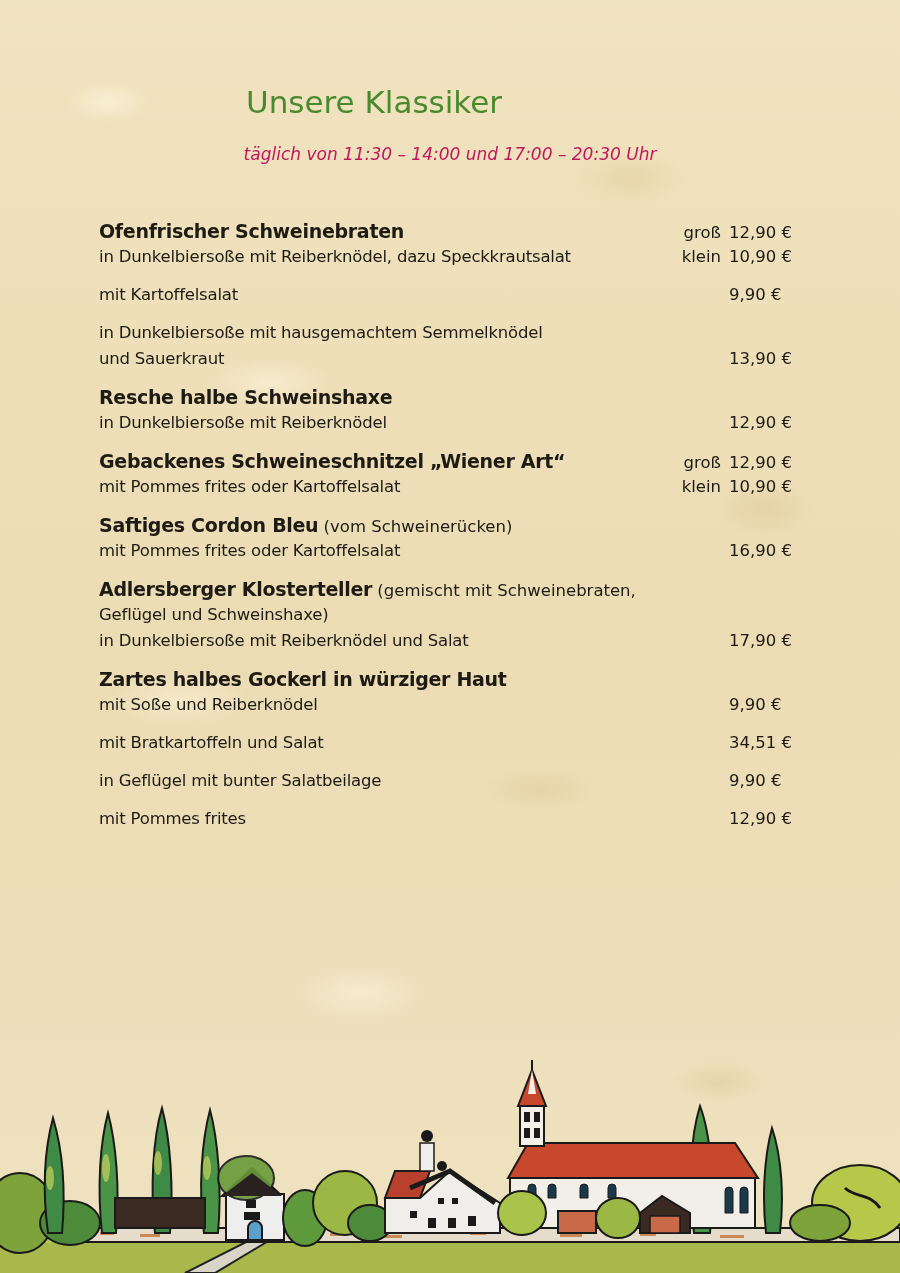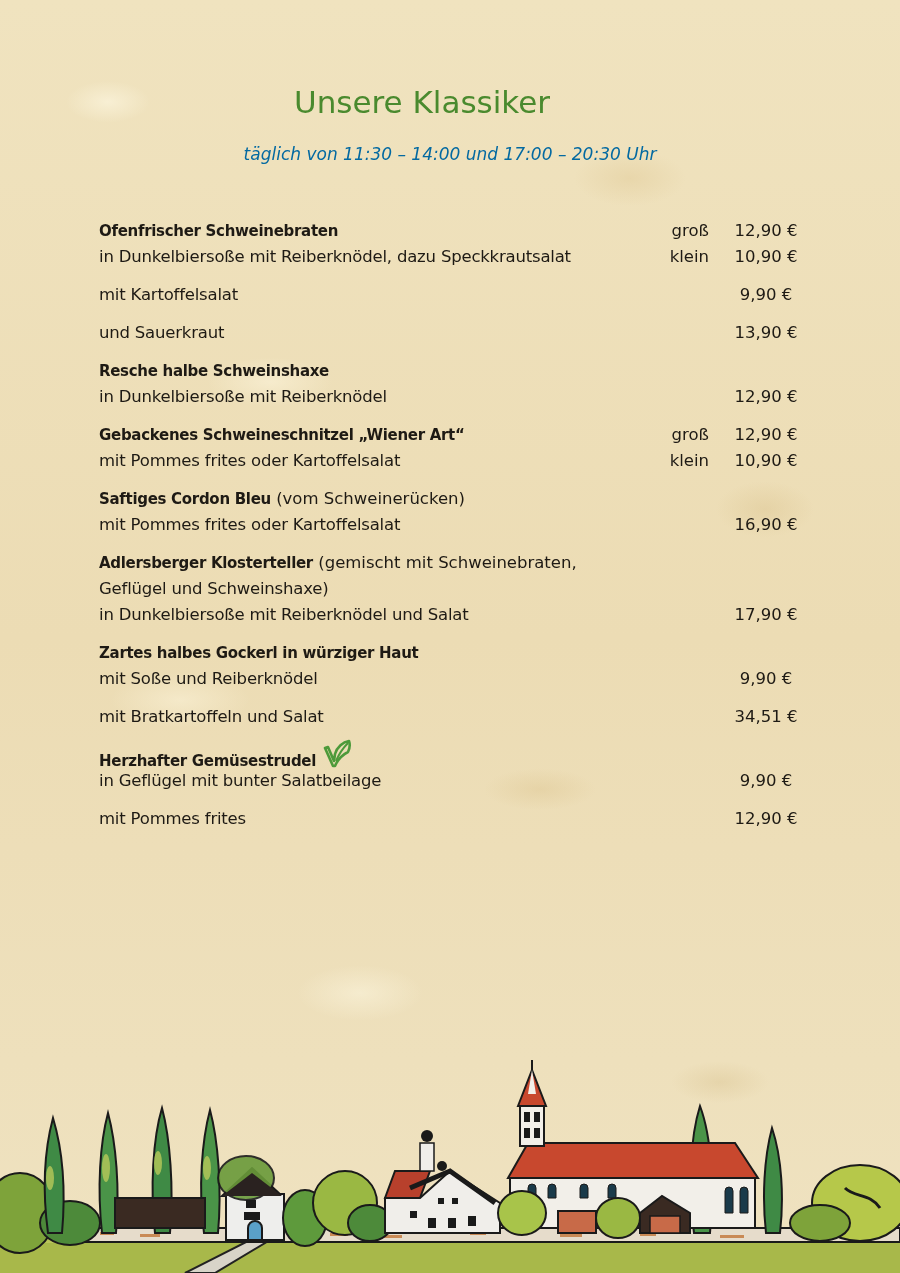--- a/index.html
+++ b/index.html
@@ -16,41 +16,40 @@
       radial-gradient(ellipse 90px 40px at 40% 78%, rgba(255,250,230,0.45), transparent 70%),
       radial-gradient(ellipse 70px 30px at 80% 85%, rgba(210,185,130,0.3), transparent 70%),
       linear-gradient(180deg, #f0e3bf 0%, #ecdcb4 50%, #efe2c0 100%);
     font-family: "DejaVu Sans", sans-serif;
     color: #1e1a14;
   }
   .title {
     position: absolute; left: 0; width: 748px; top: 84px;
     text-align: center; font-size: 31px; color: #4a8a2e; letter-spacing: 0px;
     font-family: "DejaVu Sans", sans-serif;
-    margin-left: 48px;
   }
   .subtitle {
     position: absolute; left: 0; width: 900px; top: 144px;
-    text-align: center; font-size: 17px; color: #0369a1; font-style: italic;
+    text-align: center; font-size: 17px; color: #be185d; font-style: italic;
     font-family: "DejaVu Sans", sans-serif;
   }
   .menu {
     position: absolute; left: 99px; top: 218px; width: 704px;
   }
   .item { margin-bottom: 12px; }
   .line {
     display: flex; justify-content: space-between; align-items: baseline;
     height: 26px; line-height: 26px; font-size: 16.5px; white-space: nowrap;
   }
-  .line .name { font-weight: bold; letter-spacing: -0.3px; font-size: 15px; }
+  .line .name { font-weight: bold; letter-spacing: -0.3px; font-size: 19px; }
   .line .note { font-weight: normal; }
   .line .desc { letter-spacing: -0.2px; }
-  .price-box { display: flex; align-items: baseline; gap: 20px; }
+  .price-box { display: flex; align-items: baseline; gap: 8px; }
   .size { text-align: left; }
-  .price { min-width: 74px; text-align: center; }
+  .price { min-width: 74px; text-align: left; }
   .leaf { display: inline-block; vertical-align: middle; margin-left: 6px; position: relative; top: -3px; }
   .scene { position: absolute; left: 0; bottom: 0; width: 900px; height: 245px; }
 </style>
 </head>
 <body>
 
 <div class="title">Unsere Klassiker</div>
 <div class="subtitle">täglich von 11:30 – 14:00  und  17:00 – 20:30 Uhr</div>
 
 <div class="menu">
@@ -74,20 +73,23 @@
 
   <div class="item">
     <div class="line">
       <span class="desc">mit Kartoffelsalat</span>
       <span class="price">9,90 €</span>
     </div>
   </div>
 
   <div class="item">
     <div class="line">
+        <span class="desc">in Dunkelbiersoße mit hausgemachtem Semmelknödel</span>
+      </div>
+    <div class="line">
       <span class="desc">und Sauerkraut</span>
       <span class="price">13,90 €</span>
     </div>
   </div>
 
   <div class="item">
     <div class="line">
         <span class="name">Resche halbe Schweinshaxe</span>
       </div>
     <div class="line">
@@ -148,28 +150,20 @@
 
 
   <div class="item">
     <div class="line">
       <span class="desc">mit Bratkartoffeln und Salat</span>
       <span class="price">34,51 €</span>
     </div>
   </div>
 
   <div class="item">
-    <div class="line">
-        <span><span class="name">Herzhafter Gemüsestrudel</span><span class="leaf">
-      <svg width="30" height="30" viewBox="0 0 30 30">
-              <path d="M3 9 L11 27 L13 27 C16 20 20 16 26 13 C28 9 28 5 27 2 C21 3 15 8 13 15 L12 22 L6 8 Z" fill="none" stroke="#4d9a3a" stroke-width="2.6" stroke-linejoin="round"></path>
-              <path d="M14 22 C17 15 21 9 26 4" stroke="#4d9a3a" stroke-width="2" fill="none"></path>
-            </svg>
-    </span></span>
-      </div>
     <div class="line">
       <span class="desc">in Geflügel mit bunter Salatbeilage</span>
       <span class="price">9,90 €</span>
     </div>
   </div>
 
   <div class="item">
     <div class="line">
       <span class="desc">mit Pommes frites</span>
       <span class="price">12,90 €</span>

